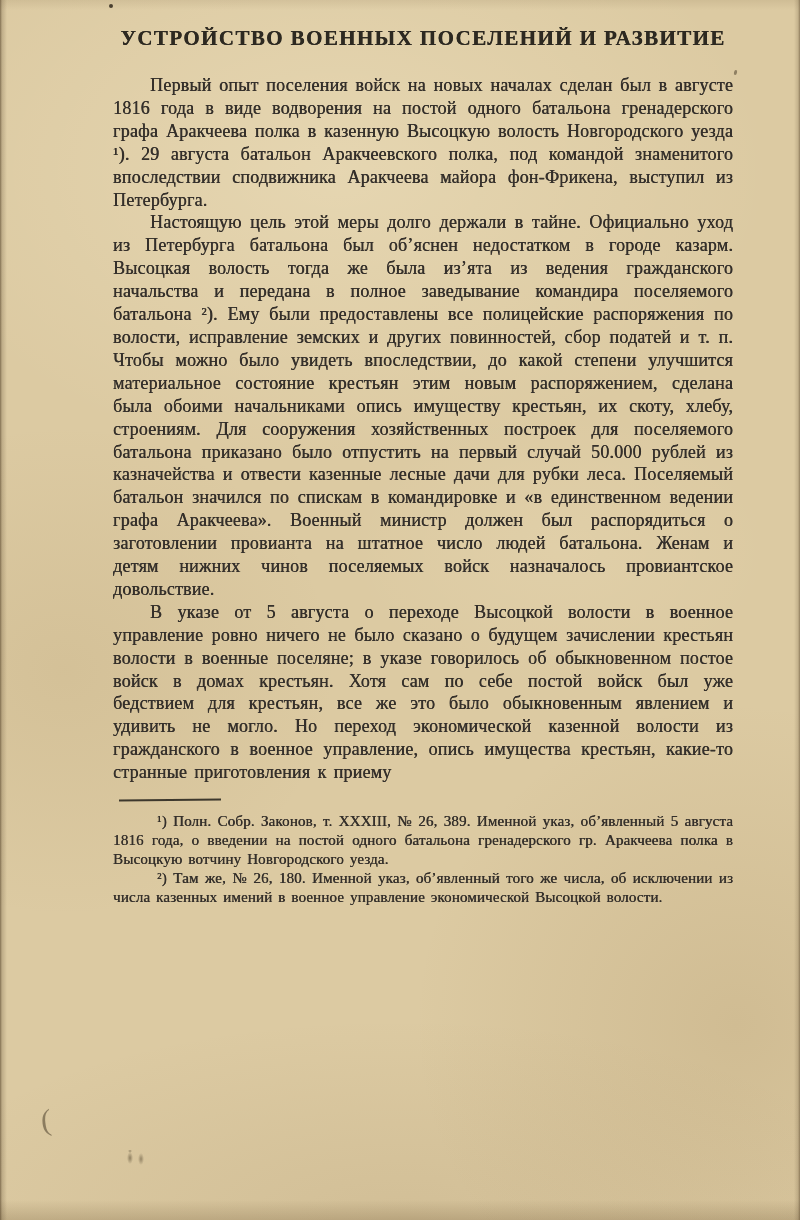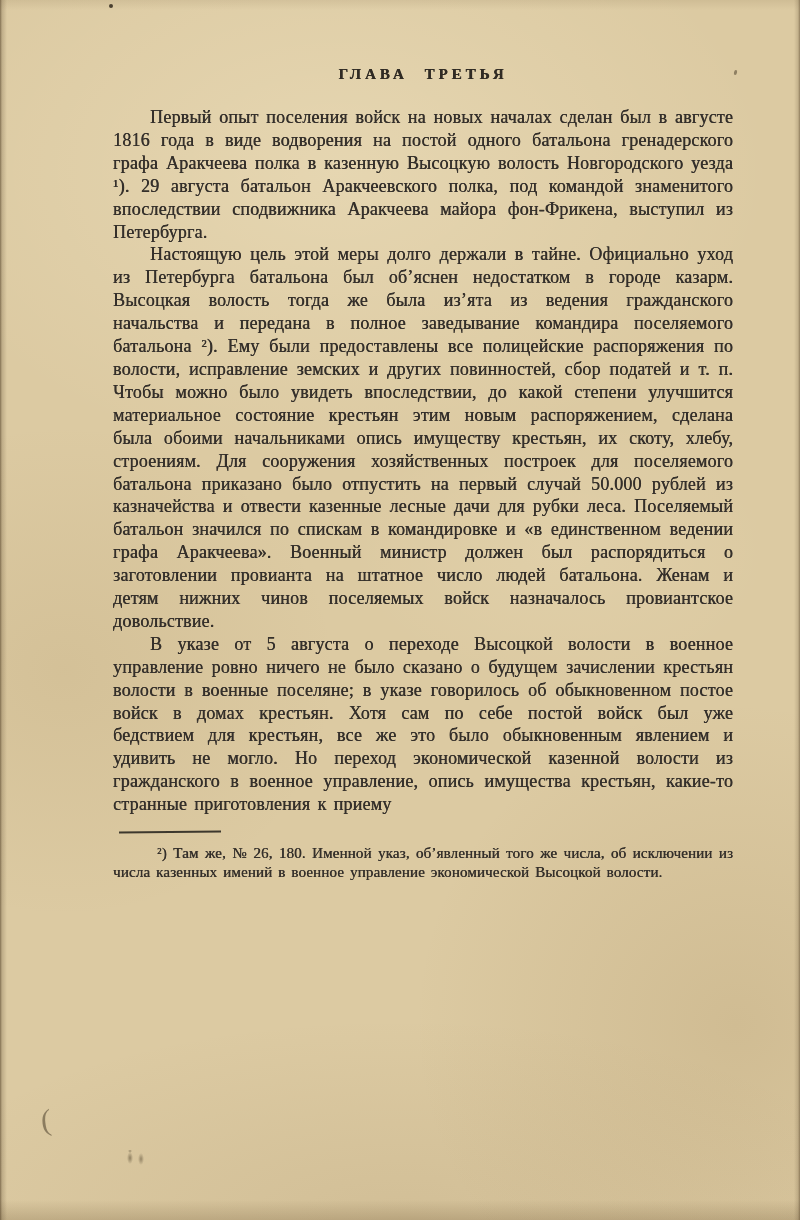--- a/index.html
+++ b/index.html
@@ -112,34 +112,35 @@
       radial-gradient(3px 6px at 15px 9px, rgba(80,68,46,0.50), transparent),
       radial-gradient(2px 2px at 4px 1px, rgba(80,68,46,0.45), transparent);
   }
 </style>
 </head>
 <body>
 
 <div class="page">
   <div class="content">
 
-    <div class="chapter-heading">ГЛАВА ТРЕТЬЯ</div>
 
     <div class="page-title">
+      <span class="title-line">УСТРОЙСТВО ВОЕННЫХ ПОСЕЛЕНИЙ И РАЗВИТИЕ</span>
     </div>
 
     <div class="body-text">
       <p class="para">Первый опыт поселения войск на новых началах сделан был в августе 1816 года в виде водворения на постой одного батальона гренадерского графа Аракчеева полка в казенную Высоцкую волость Новгородского уезда ¹). 29 августа батальон Аракчеевского полка, под командой знаменитого впоследствии сподвижника Аракчеева майора фон-Фрикена, выступил из Петербурга.</p>
       <p class="para">Настоящую цель этой меры долго держали в тайне. Официально уход из Петербурга батальона был об’яснен недостатком в городе казарм. Высоцкая волость тогда же была из’ята из ведения гражданского начальства и передана в полное заведывание командира поселяемого батальона ²). Ему были предоставлены все полицейские распоряжения по волости, исправление земских и других повинностей, сбор податей и т. п. Чтобы можно было увидеть впоследствии, до какой степени улучшится материальное состояние крестьян этим новым распоряжением, сделана была обоими начальниками опись имуществу крестьян, их скоту, хлебу, строениям. Для сооружения хозяйственных построек для поселяемого батальона приказано было отпустить на первый случай 50.000 рублей из казначейства и отвести казенные лесные дачи для рубки леса. Поселяемый батальон значился по спискам в командировке и «в единственном ведении графа Аракчеева». Военный министр должен был распорядиться о заготовлении провианта на штатное число людей батальона. Женам и детям нижних чинов поселяемых войск назначалось провиантское довольствие.</p>
       <p class="para">В указе от 5 августа о переходе Высоцкой волости в военное управление ровно ничего не было сказано о будущем зачислении крестьян волости в военные поселяне; в указе говорилось об обыкновенном постое войск в домах крестьян. Хотя сам по себе постой войск был уже бедствием для крестьян, все же это было обыкновенным явлением и удивить не могло. Но переход экономической казенной волости из гражданского в военное управление, опись имущества крестьян, какие-то странные приготовления к приему</p>
     </div>
 
     <div class="footnote-sep"></div>
 
     <div class="footnotes">
+      <p class="footnote">¹) Полн. Собр. Законов, т. XXXIII, № 26, 389. Именной указ, об’явленный 5 августа 1816 года, о введении на постой одного батальона гренадерского гр. Аракчеева полка в Высоцкую вотчину Новгородского уезда.</p>
       <p class="footnote">²) Там же, № 26, 180. Именной указ, об’явленный того же числа, об исключении из числа казенных имений в военное управление экономической Высоцкой волости.</p>
     </div>
 
   </div>
 
   <div class="speck s1"></div>
   <div class="speck s2"></div>
   <div class="margin-mark">(</div>
   <div class="pencil-mark"></div>
 </div>

